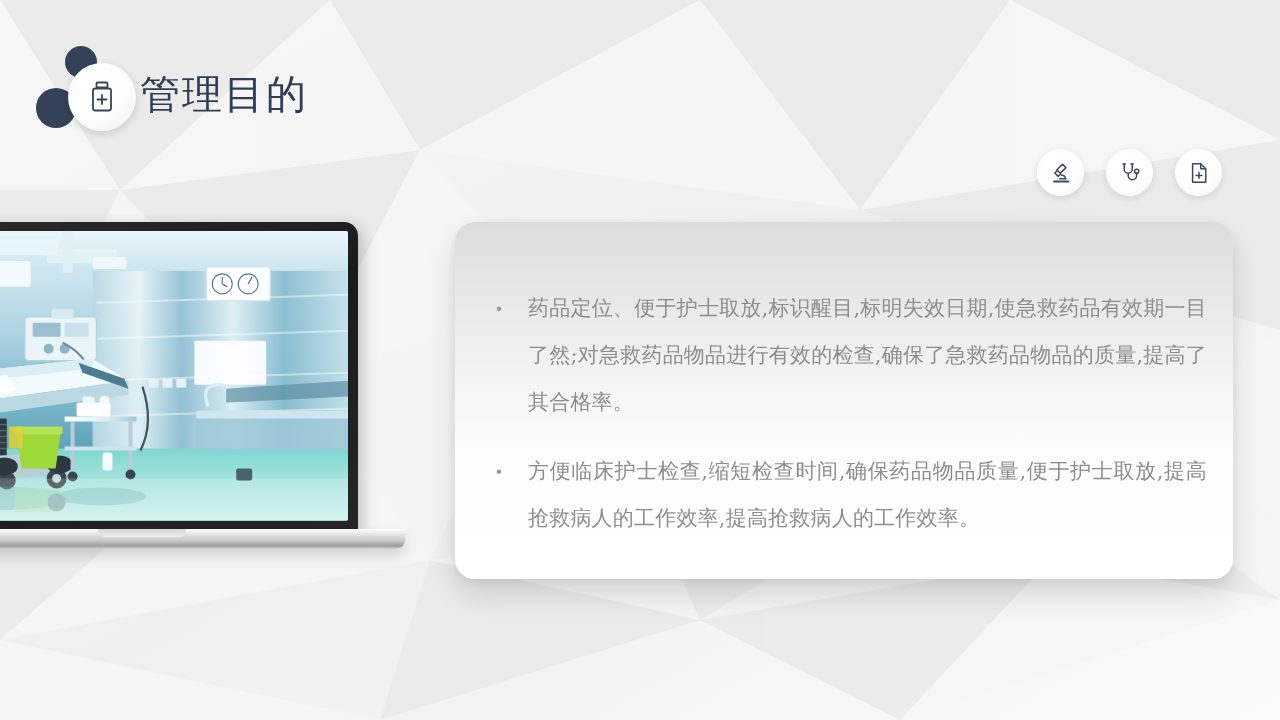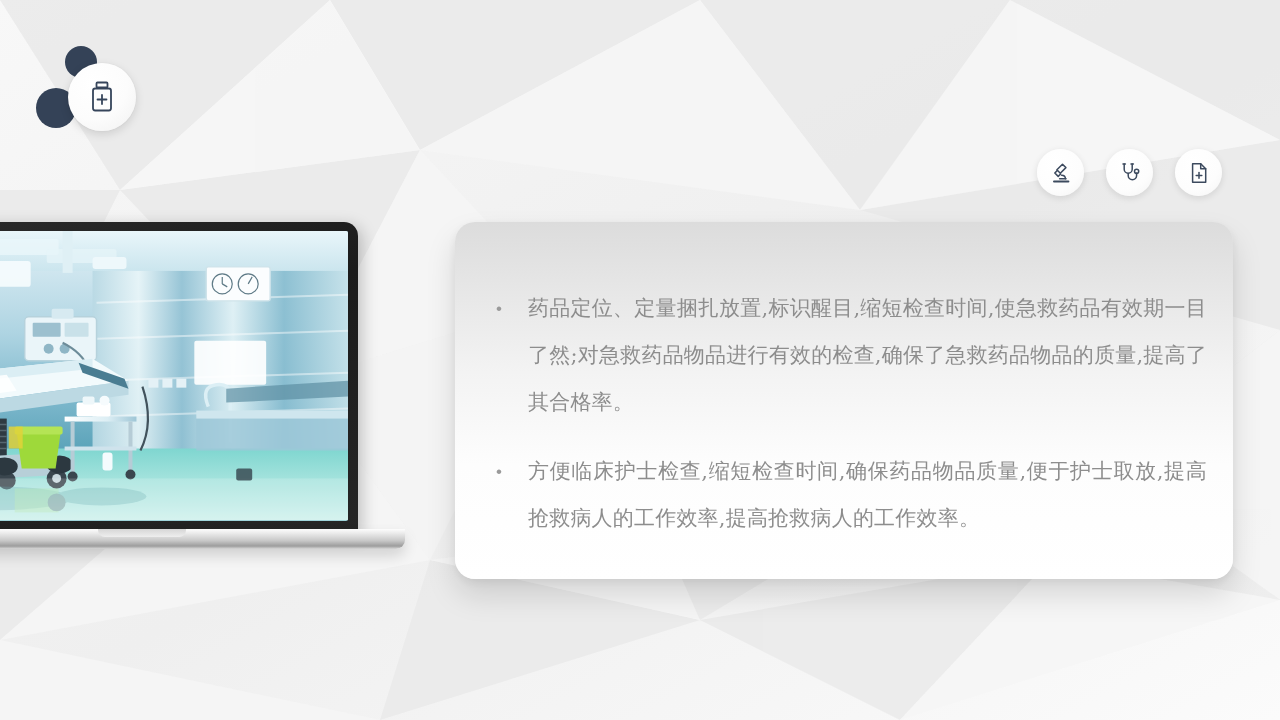--- a/index.html
+++ b/index.html
@@ -263,20 +263,21 @@
 
     <div class="icon-circle">
       <svg width="26" height="32" viewBox="0 0 26 32">
         <rect x="7.5" y="1.5" width="11" height="5" rx="1" fill="none" stroke="#36455b" stroke-width="1.8"></rect>
         <rect x="4" y="7.5" width="18" height="22" rx="2.2" fill="none" stroke="#36455b" stroke-width="1.8"></rect>
         <line x1="13" y1="14" x2="13" y2="23" stroke="#36455b" stroke-width="1.8" stroke-linecap="round"></line>
         <line x1="8.5" y1="18.5" x2="17.5" y2="18.5" stroke="#36455b" stroke-width="1.8" stroke-linecap="round"></line>
       </svg>
     </div>
 
+    <div class="title-text">管理目的</div>
   </div>
 
   <div class="icon-bar">
 
     <div class="round-btn">
       <svg width="24" height="24" viewBox="0 0 24 24">
         <g fill="none" stroke="#3c4a5e" stroke-width="1.5" stroke-linecap="round" stroke-linejoin="round">
           <path d="M13.5 3.2l3.4 3.4-5.6 5.6-3.4-3.4z"></path>
           <path d="M8.2 9.6l-2.4 2.4 3.4 3.4 2.4-2.4"></path>
           <path d="M12.6 14.2c2.2 0 3.8 1.6 3.8 3.6"></path>
@@ -458,21 +459,21 @@
     </div>
     <div class="laptop-base"></div>
     <div class="laptop-notch"></div>
   </div>
 
   <div class="content-card">
     <div class="bullet-list">
 
       <div class="bullet-item">
         <div class="bullet-dot">•</div>
-        <div class="bullet-text">药品定位、定量捆扎放置,标识醒目,缩短检查时间,使急救药品有效期一目了然;对急救药品物品进行有效的检查,确保了急救药品物品的质量,提高了其合格率。</div>
+        <div class="bullet-text">药品定位、便于护士取放,标识醒目,标明失效日期,使急救药品有效期一目了然;对急救药品物品进行有效的检查,确保了急救药品物品的质量,提高了其合格率。</div>
       </div>
 
       <div class="bullet-item">
         <div class="bullet-dot">•</div>
         <div class="bullet-text">方便临床护士检查,缩短检查时间,确保药品物品质量,便于护士取放,提高抢救病人的工作效率,提高抢救病人的工作效率。</div>
       </div>
 
     </div>
   </div>
 

